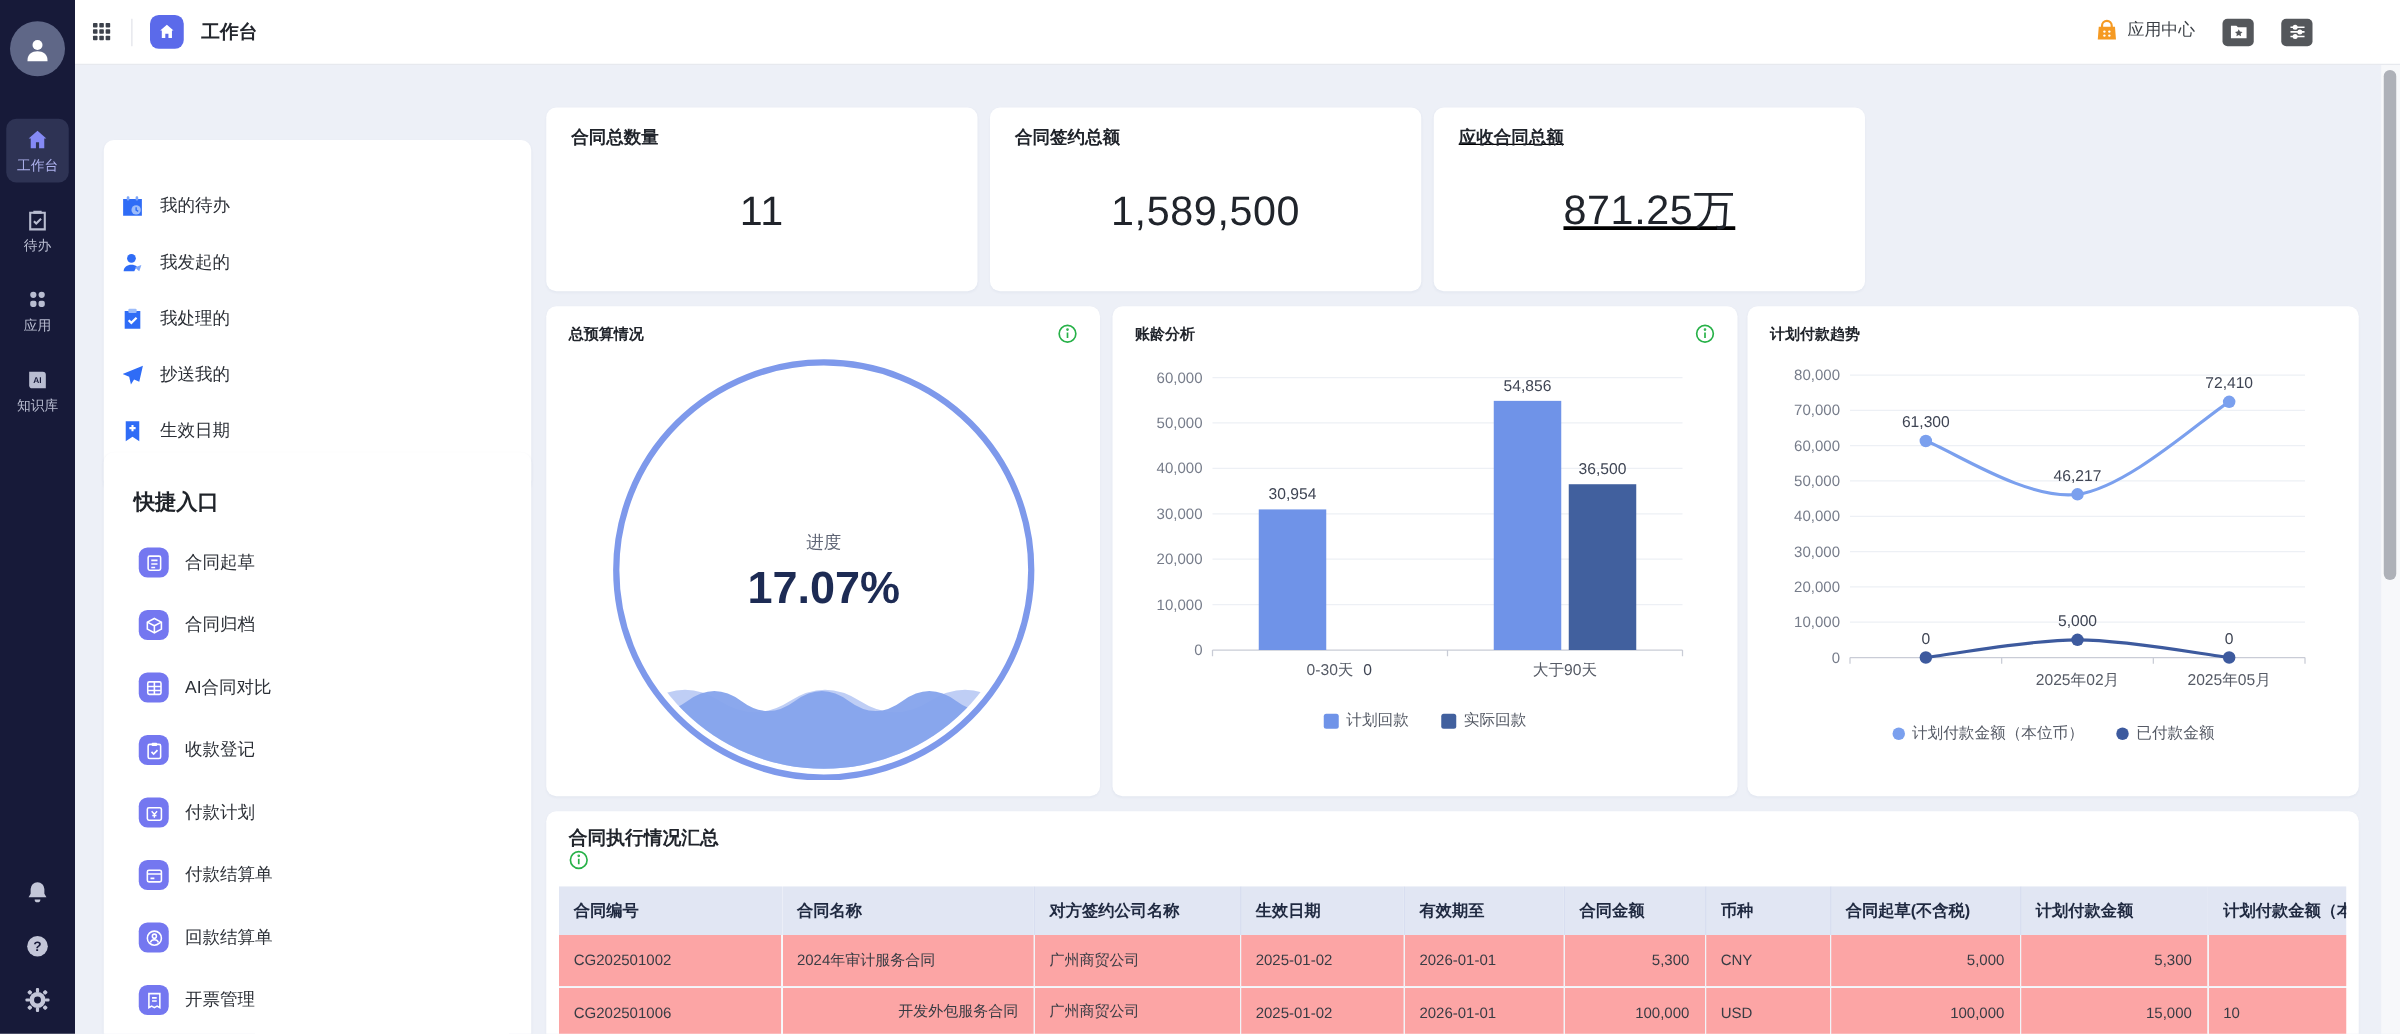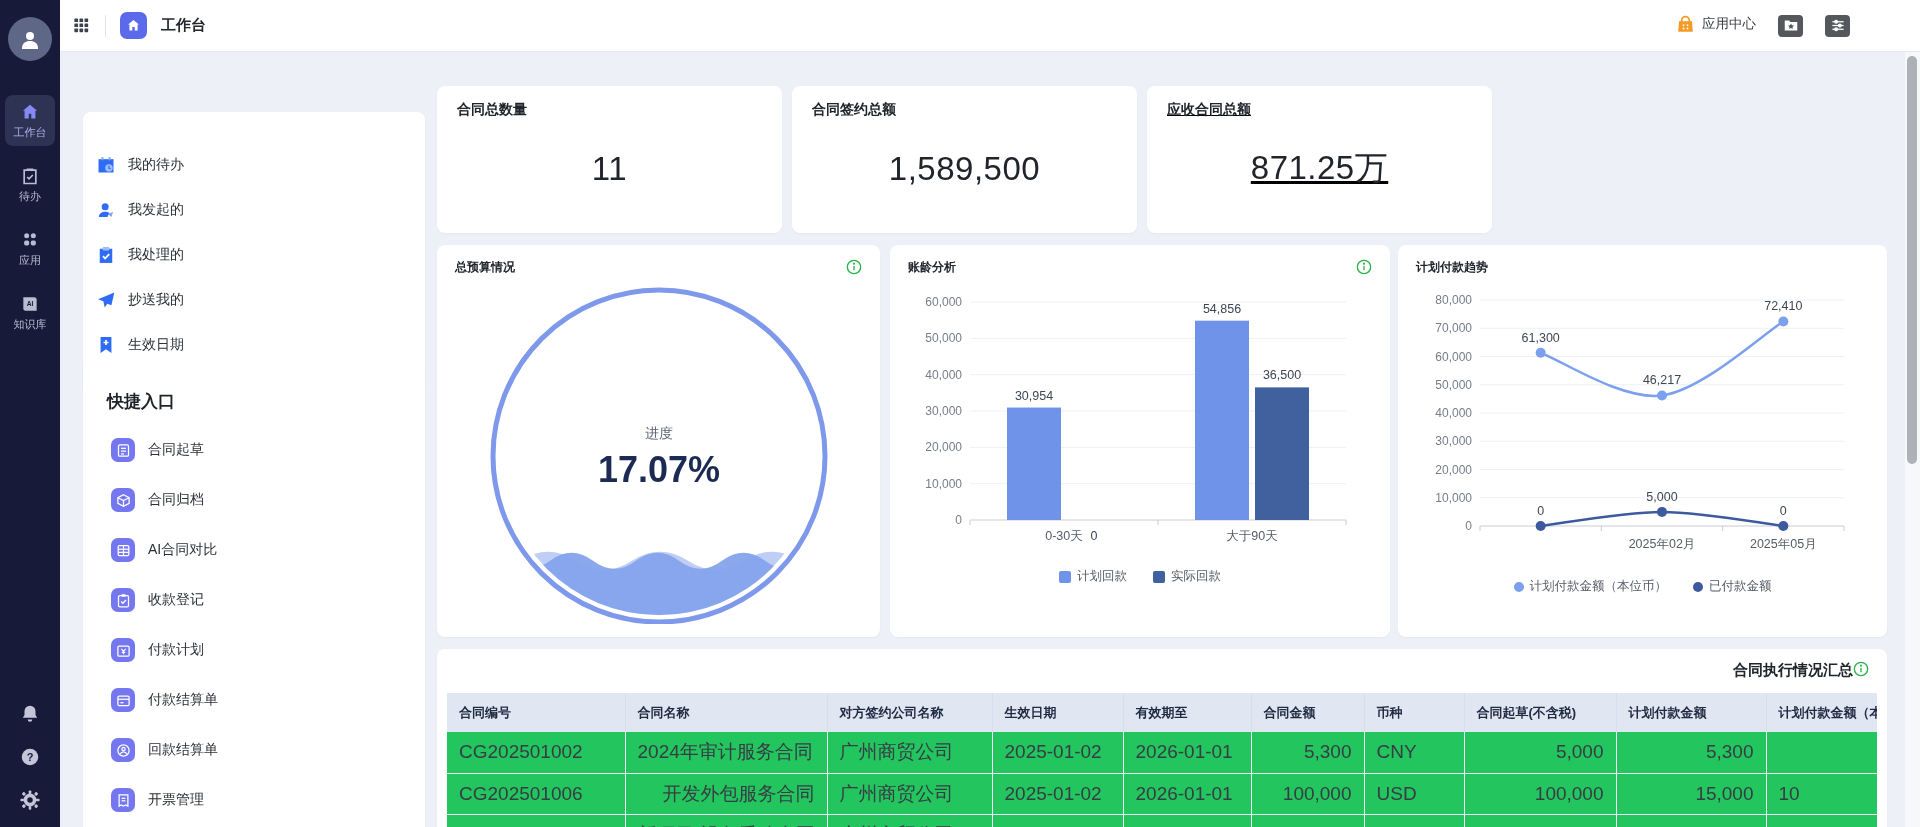--- a/index.html
+++ b/index.html
@@ -66,29 +66,29 @@
   .aging-card { left:830px;  width:500px; }
   .trend-card { left:1338px; width:489px; }
   .legend { display:flex; justify-content:center; gap:26px; font-size:12.5px; color:#565b66; margin-top:2px; }
   .legend .li { display:flex; align-items:center; gap:6px; }
   .sw-sq { width:12px; height:12px; border-radius:2px; display:inline-block; }
   .sw-dot { width:10px; height:10px; border-radius:50%; display:inline-block; }
   .gauge-wrap { display:flex; justify-content:center; margin-top:2px; }
 
   
   .table-card { left:377px; top:597px; width:1450px; height:300px; padding:12px 10px; }
-  .tc-head { display:flex; justify-content:flex-end; padding:0 8px 0 8px; }
+  .tc-head { display:flex; justify-content:space-between; padding:0 8px 0 8px;flex-direction:column; }
   .tc-title { font-size:15px; font-weight:bold; color:#20242b; }
   .tbl-wrap { margin-top:13px; overflow:hidden; width:1430px; }
   table.grid { border-collapse:collapse; table-layout:fixed; width:1459px; }
   table.grid th { background:#e1e6f3; font-size:13px; font-weight:bold; color:#1f2940; text-align:left;
                   height:39px; padding:0 12px; white-space:nowrap; overflow:hidden; border-right:1px solid #d8def0;}
   table.grid th:last-child { border-right:none; }
-  table.grid td { font-size:19px; color:#383c44; height:41px; padding:0 12px; white-space:nowrap; overflow:hidden;
-                  border-bottom:1px solid #eef0f6; border-right:1px solid #f1f3f8; background:#22c55e; }
+  table.grid td { font-size:12px; color:#383c44; height:41px; padding:0 12px; white-space:nowrap; overflow:hidden;
+                  border-bottom:1px solid #eef0f6; border-right:1px solid #f1f3f8; background:#fca5a5; }
   table.grid td:last-child, table.grid th:last-child { border-right:none; }
 
   
   .scroll-track { position:absolute; right:0; top:52px; width:15px; height:775px; background:#f7f8fa; z-index:40;}
   .scroll-thumb { position:absolute; left:2px; top:4px; width:10px; height:408px; border-radius:5px; background:#aeb1b8; }
 
   svg { display:block; }
   text { font-family:"Liberation Sans","DejaVu Sans",sans-serif; }
 </style>
 </head>

